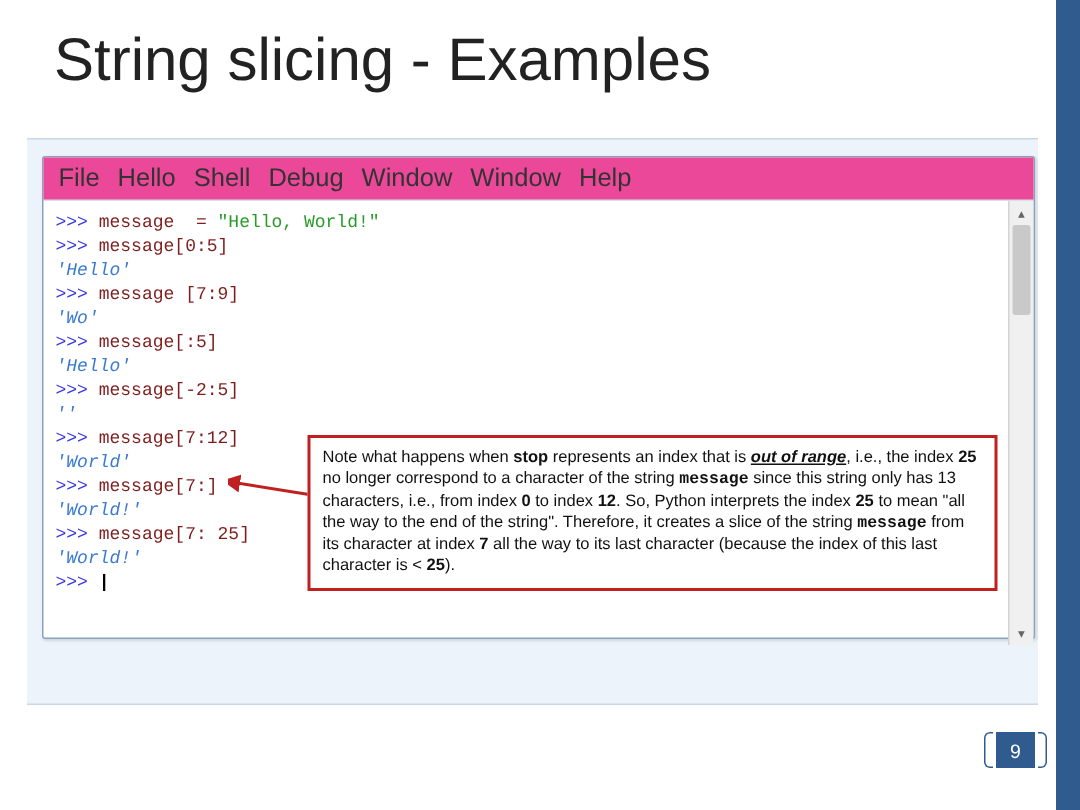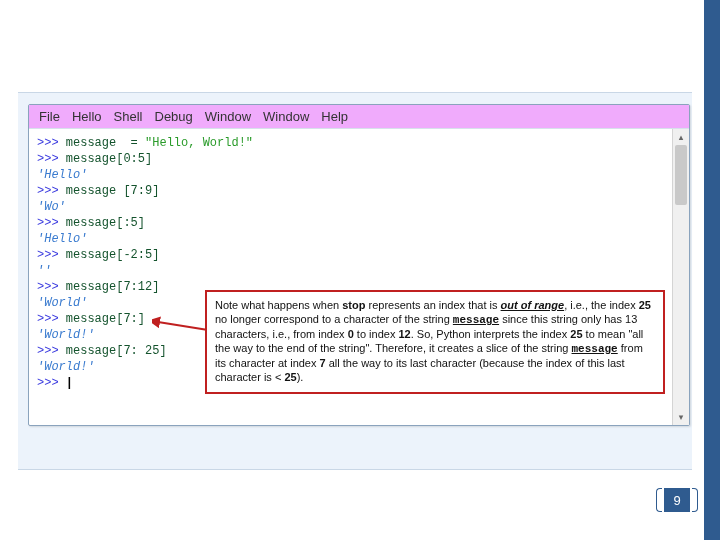--- a/index.html
+++ b/index.html
@@ -53,41 +53,41 @@
     height: 320px;
     background: #fff;
     border: 1px solid #8aa3bd;
     border-radius: 2px;
     box-shadow: 1px 1px 2px rgba(0,0,0,0.12);
   }
   .menubar {
     display: flex;
     gap: 12px;
     padding: 4px 10px;
-    font-size: 13px;
+    font-size: 17px;
     color: #333;
     border-bottom: 1px solid #d7e1ec;
-    background: #f0abfc;
+    background: #ec4899;
   }
   .shell-body {
     position: relative;
     padding: 6px 8px 6px 8px;
     height: calc(100% - 24px);
     box-sizing: border-box;
     overflow: hidden;
   }
   .code {
     font-family: Consolas, "Courier New", monospace;
     font-size: 12px;
     line-height: 16px;
     color: #444;
     white-space: pre;
   }
   .prompt { color: #3b3bdf; }
-  .pyid   { color: #14532d; }
+  .pyid   { color: #7f1d1d; }
   .pystr  { color: #2a9b2a; }
   .pyout  { color: #3a7bcf; font-style: italic; }
   .cursor-line .prompt::after {
     content: " |";
     color: #000;
     font-weight: bold;
   }
   .vscroll {
     position: absolute;
     right: 0;
@@ -110,21 +110,21 @@
     padding: 6px 8px 8px 8px;
     font-size: 11px;
     line-height: 14px;
     font-family: Arial, sans-serif;
     color: #111;
     box-sizing: border-box;
   }
   .note-box .b { font-weight: bold; }
   .note-box .i { font-style: italic; text-align: center; }
   .note-box .u { text-decoration: underline; }
-  .note-box .mono { font-family: Consolas, "Courier New", monospace; text-decoration: underline; }
+  .note-box .mono { font-family: Consolas, "Courier New", monospace; }
 
   .arrow-svg {
     position: absolute;
     top: 316px;
     left: 152px;
     width: 60px;
     height: 22px;
     pointer-events: none;
   }
 
@@ -152,20 +152,21 @@
   }
   .page-num::before { left: -8px; border-right: none; border-radius: 4px 0 0 4px; }
   .page-num::after  { right: -8px; border-left: none; border-radius: 0 4px 4px 0; }
 </style>
 </head>
 <body>
 
 <div class="slide">
   <div class="accent-bar"></div>
 
+  <div class="title">String slicing - Examples</div>
 
   <div class="content-area"></div>
 
   <div class="shell-window">
     <div class="menubar">
       <span>File</span>
       <span>Hello</span>
       <span>Shell</span>
       <span>Debug</span>
       <span>Window</span>

